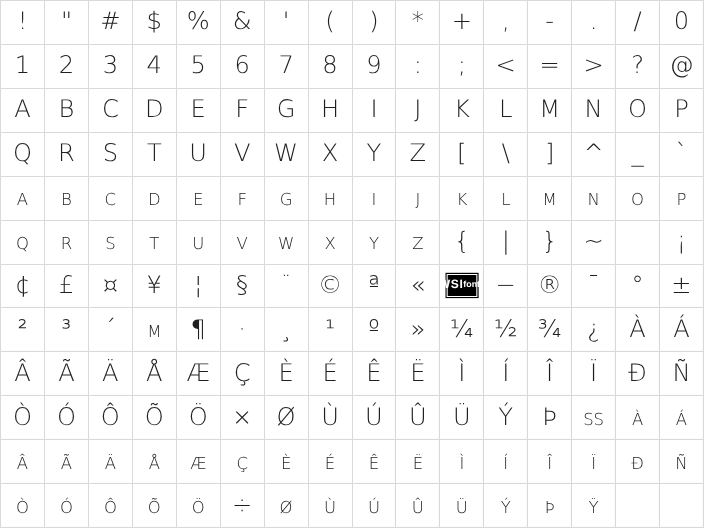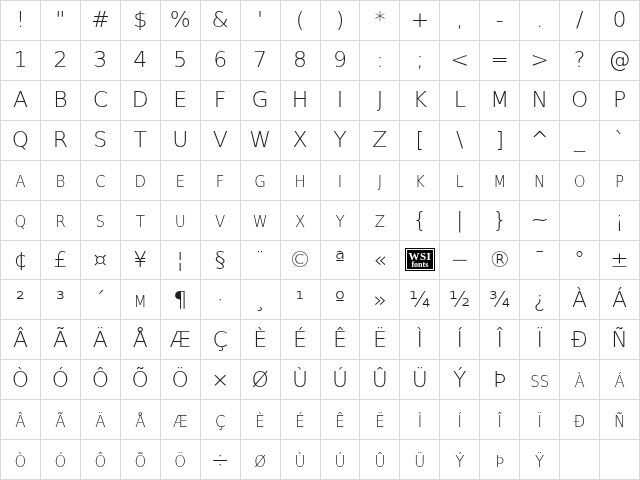--- a/index.html
+++ b/index.html
@@ -39,25 +39,25 @@
     line-height: 38px;
     color: var(--glyph);
     user-select: none;
   }
   .wsi-logo {
     width: 30px;
     height: 23px;
     background: var(--logo-bg);
     color: var(--logo-fg);
     display: flex;
-    flex-direction: column;
+    flex-direction: row;
     align-items: center;
     justify-content: center;
     box-shadow: inset 0 0 0 1px var(--logo-bg), inset 0 0 0 2px var(--logo-fg);
-    font-family: Liberation Serif, serif;
+    font-family: Liberation Sans, sans-serif;
     line-height: 1;
   }
   .wsi-top   { font-size: 11px; font-weight: bold; letter-spacing: 0.5px; }
   .wsi-bottom{ font-size: 8px;  font-weight: bold; margin-top: -1px; }
 </style>
 </head>
 <body>
 
 <div id="charmap">
     <div class="cell">

